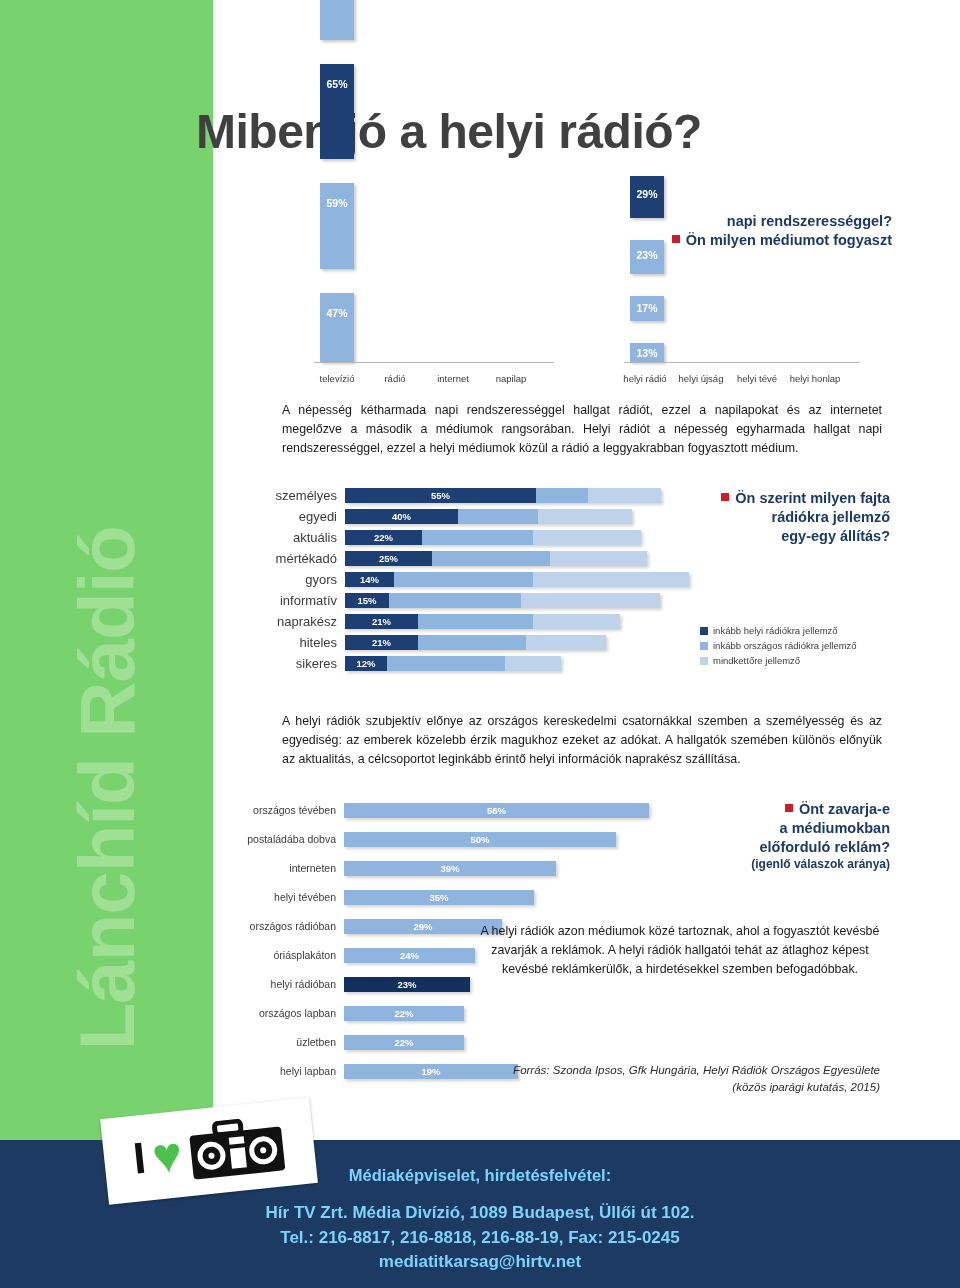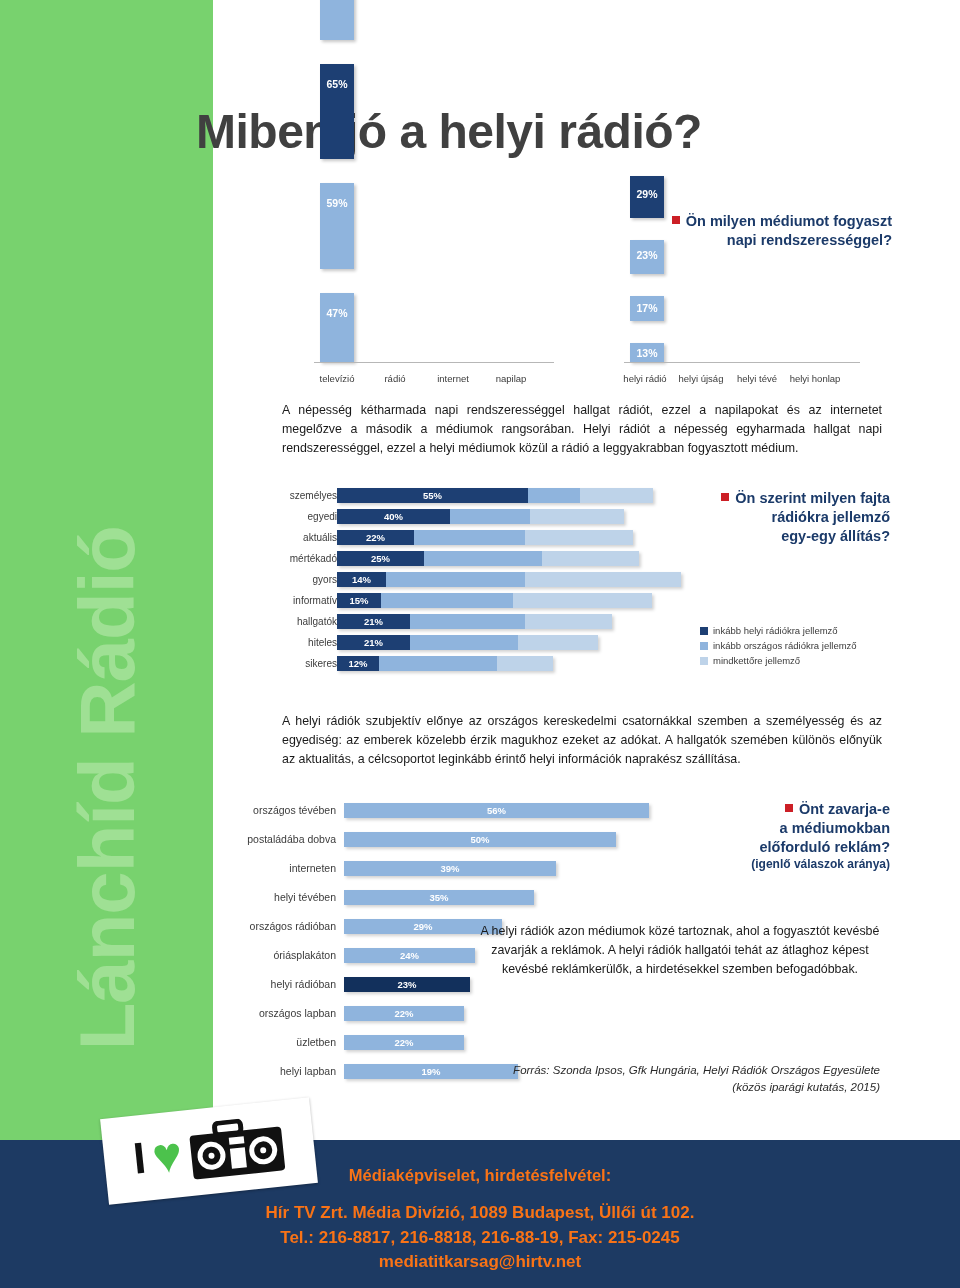--- a/index.html
+++ b/index.html
@@ -74,22 +74,22 @@
   .axis{position:absolute;border-top:1px solid #b7b7b7;}
   .catlabel{
     position:absolute;text-align:center;font-size:9.5px;color:#3b3b3b;
     white-space:nowrap;
   }
 
   
   #chart2{position:absolute;left:245px;top:486px;width:640px;height:200px;}
   .h-row{display:flex;align-items:center;height:19.5px;margin-bottom:1.5px;}
   .h-label{
-    width:92px;text-align:right;
-    font-size:10px;color:#3b3b3b;white-space:nowrap;
+    width:92px;text-align:right;padding-right:8px;
+    font-size:13px;color:#3b3b3b;white-space:nowrap;
   }
   .h-track{display:flex;height:15px;box-shadow:2px 2px 3px rgba(0,0,0,.18);}
   .seg{position:relative;height:100%;}
   .seg.s1{background:#1d3f73;}
   .seg.s2{background:#8fb4dd;}
   .seg.s3{background:#bed3e9;}
   .seg .val{
     position:absolute;left:0;right:0;top:2px;text-align:center;
     color:#ffffff;font-size:9.5px;font-weight:700;
   }
@@ -119,21 +119,21 @@
   
   #source{
     position:absolute;left:430px;top:1062px;width:450px;
     text-align:right;font-style:italic;font-size:11.5px;
     line-height:1.45;color:#2a2a2a;
   }
 
   
   #footer{
     position:absolute;left:0;top:1140px;width:960px;height:148px;
-    background:#1d3a63;color:#f97316;text-align:center;
+    background:#1d3a63;color:#7dd3fc;text-align:center;
   }
   #footer-lead{padding-top:26px;font-size:16.5px;font-weight:700;}
   #footer-lines{margin-top:16px;font-size:17px;font-weight:700;line-height:1.45;}
 
   
   #sticker{
     position:absolute;left:104px;top:1108px;width:210px;height:86px;
     background:#ffffff;transform:rotate(-6deg);
     box-shadow:0 1px 3px rgba(0,0,0,.3);
     display:flex;align-items:center;justify-content:center;gap:7px;
@@ -143,24 +143,24 @@
 <body>
 
 <div id="green-band"></div>
 <div id="vertical-brand">
   <span>Lánchíd Rádió</span>
 </div>
 
 <div id="title">Miben jó a helyi rádió?</div>
 
 <div class="q-block" style="left:592px;top:212px;width:300px;text-align:right;">
+  <div class="q-line">napi rendszerességgel?</div>
   <div class="q-line">
     <span class="q-bullet"></span><span>Ön milyen médiumot fogyaszt</span>
   </div>
-  <div class="q-line">napi rendszerességgel?</div>
 </div>
 
 <div id="chart1">
 
   <div class="colgroup" style="left:20px;gap:24px;">
     <div class="colwrap">
       <div class="col light" style="height:118px;">
         <span class="val">81%</span>
       </div>
     </div>
@@ -287,21 +287,21 @@
     <div class="h-track">
       <div class="seg s1" style="width:44px;">
           <span class="val">15%</span>
         </div>
       <div class="seg s2" style="width:132px;"></div>
       <div class="seg s3" style="width:139px;"></div>
     </div>
   </div>
 
   <div class="h-row">
-    <div class="h-label">hallgatók</div>
+    <div class="h-label">naprakész</div>
     <div class="h-track">
       <div class="seg s1" style="width:73px;">
           <span class="val">21%</span>
         </div>
       <div class="seg s2" style="width:115px;"></div>
       <div class="seg s3" style="width:87px;"></div>
     </div>
   </div>
 
   <div class="h-row">

